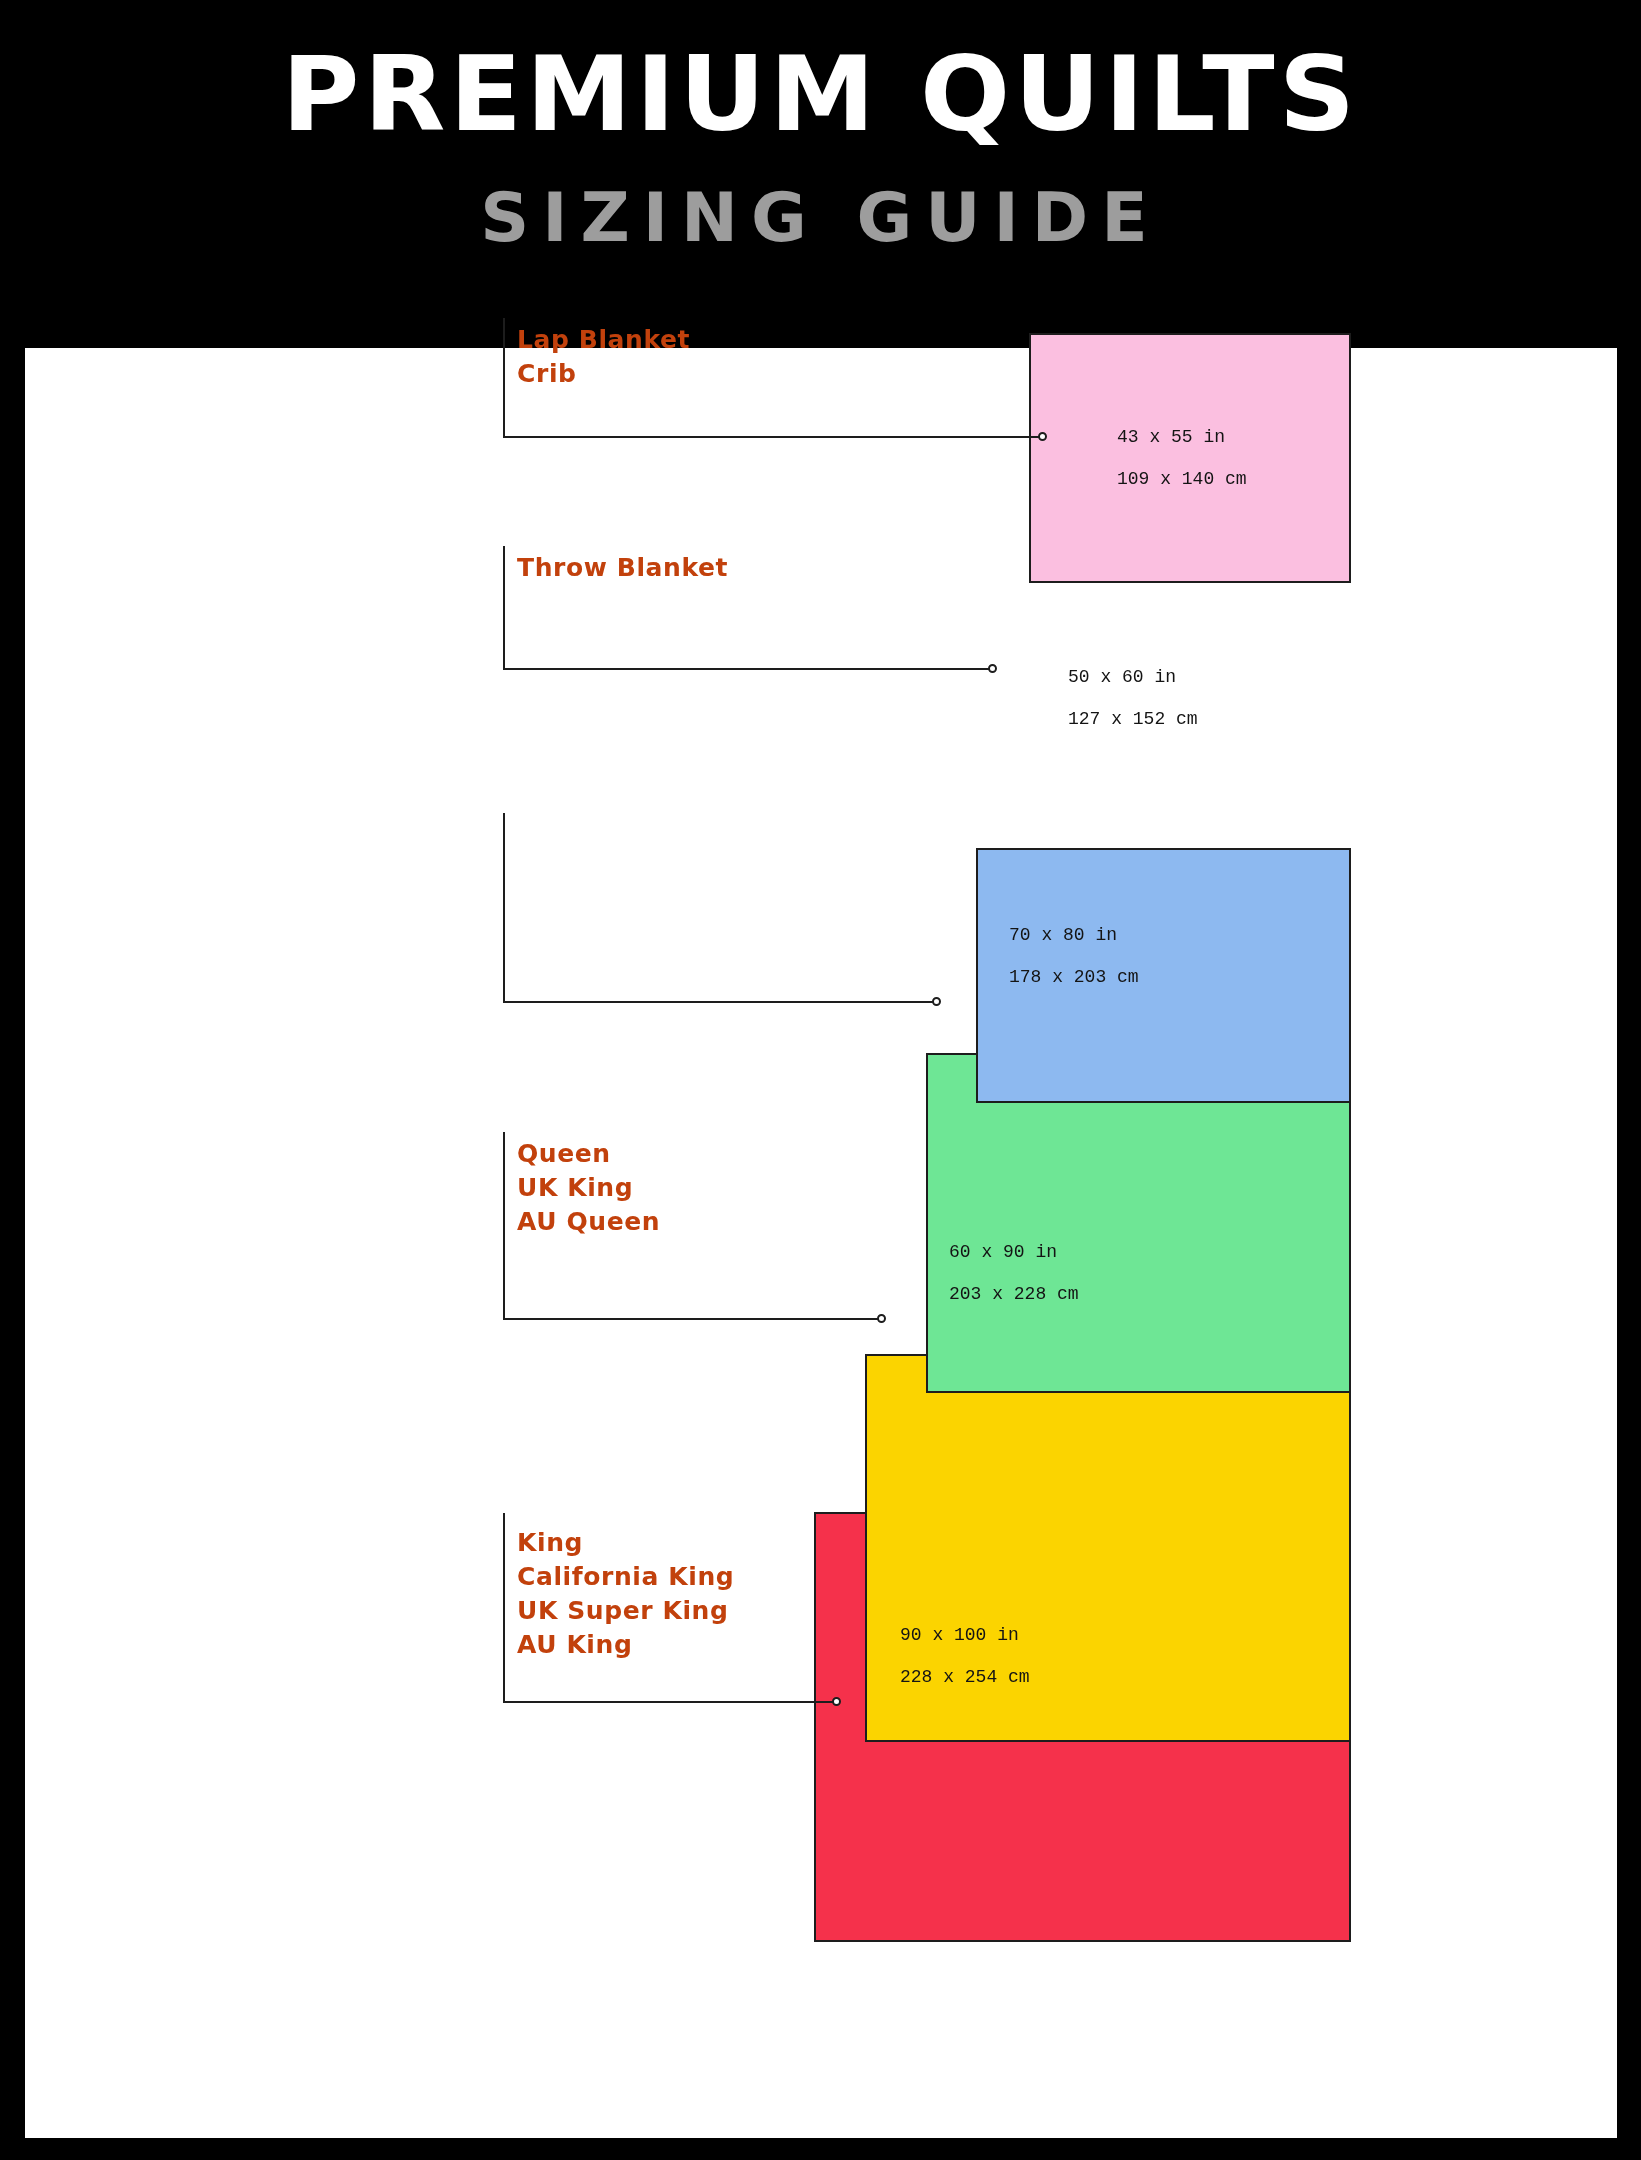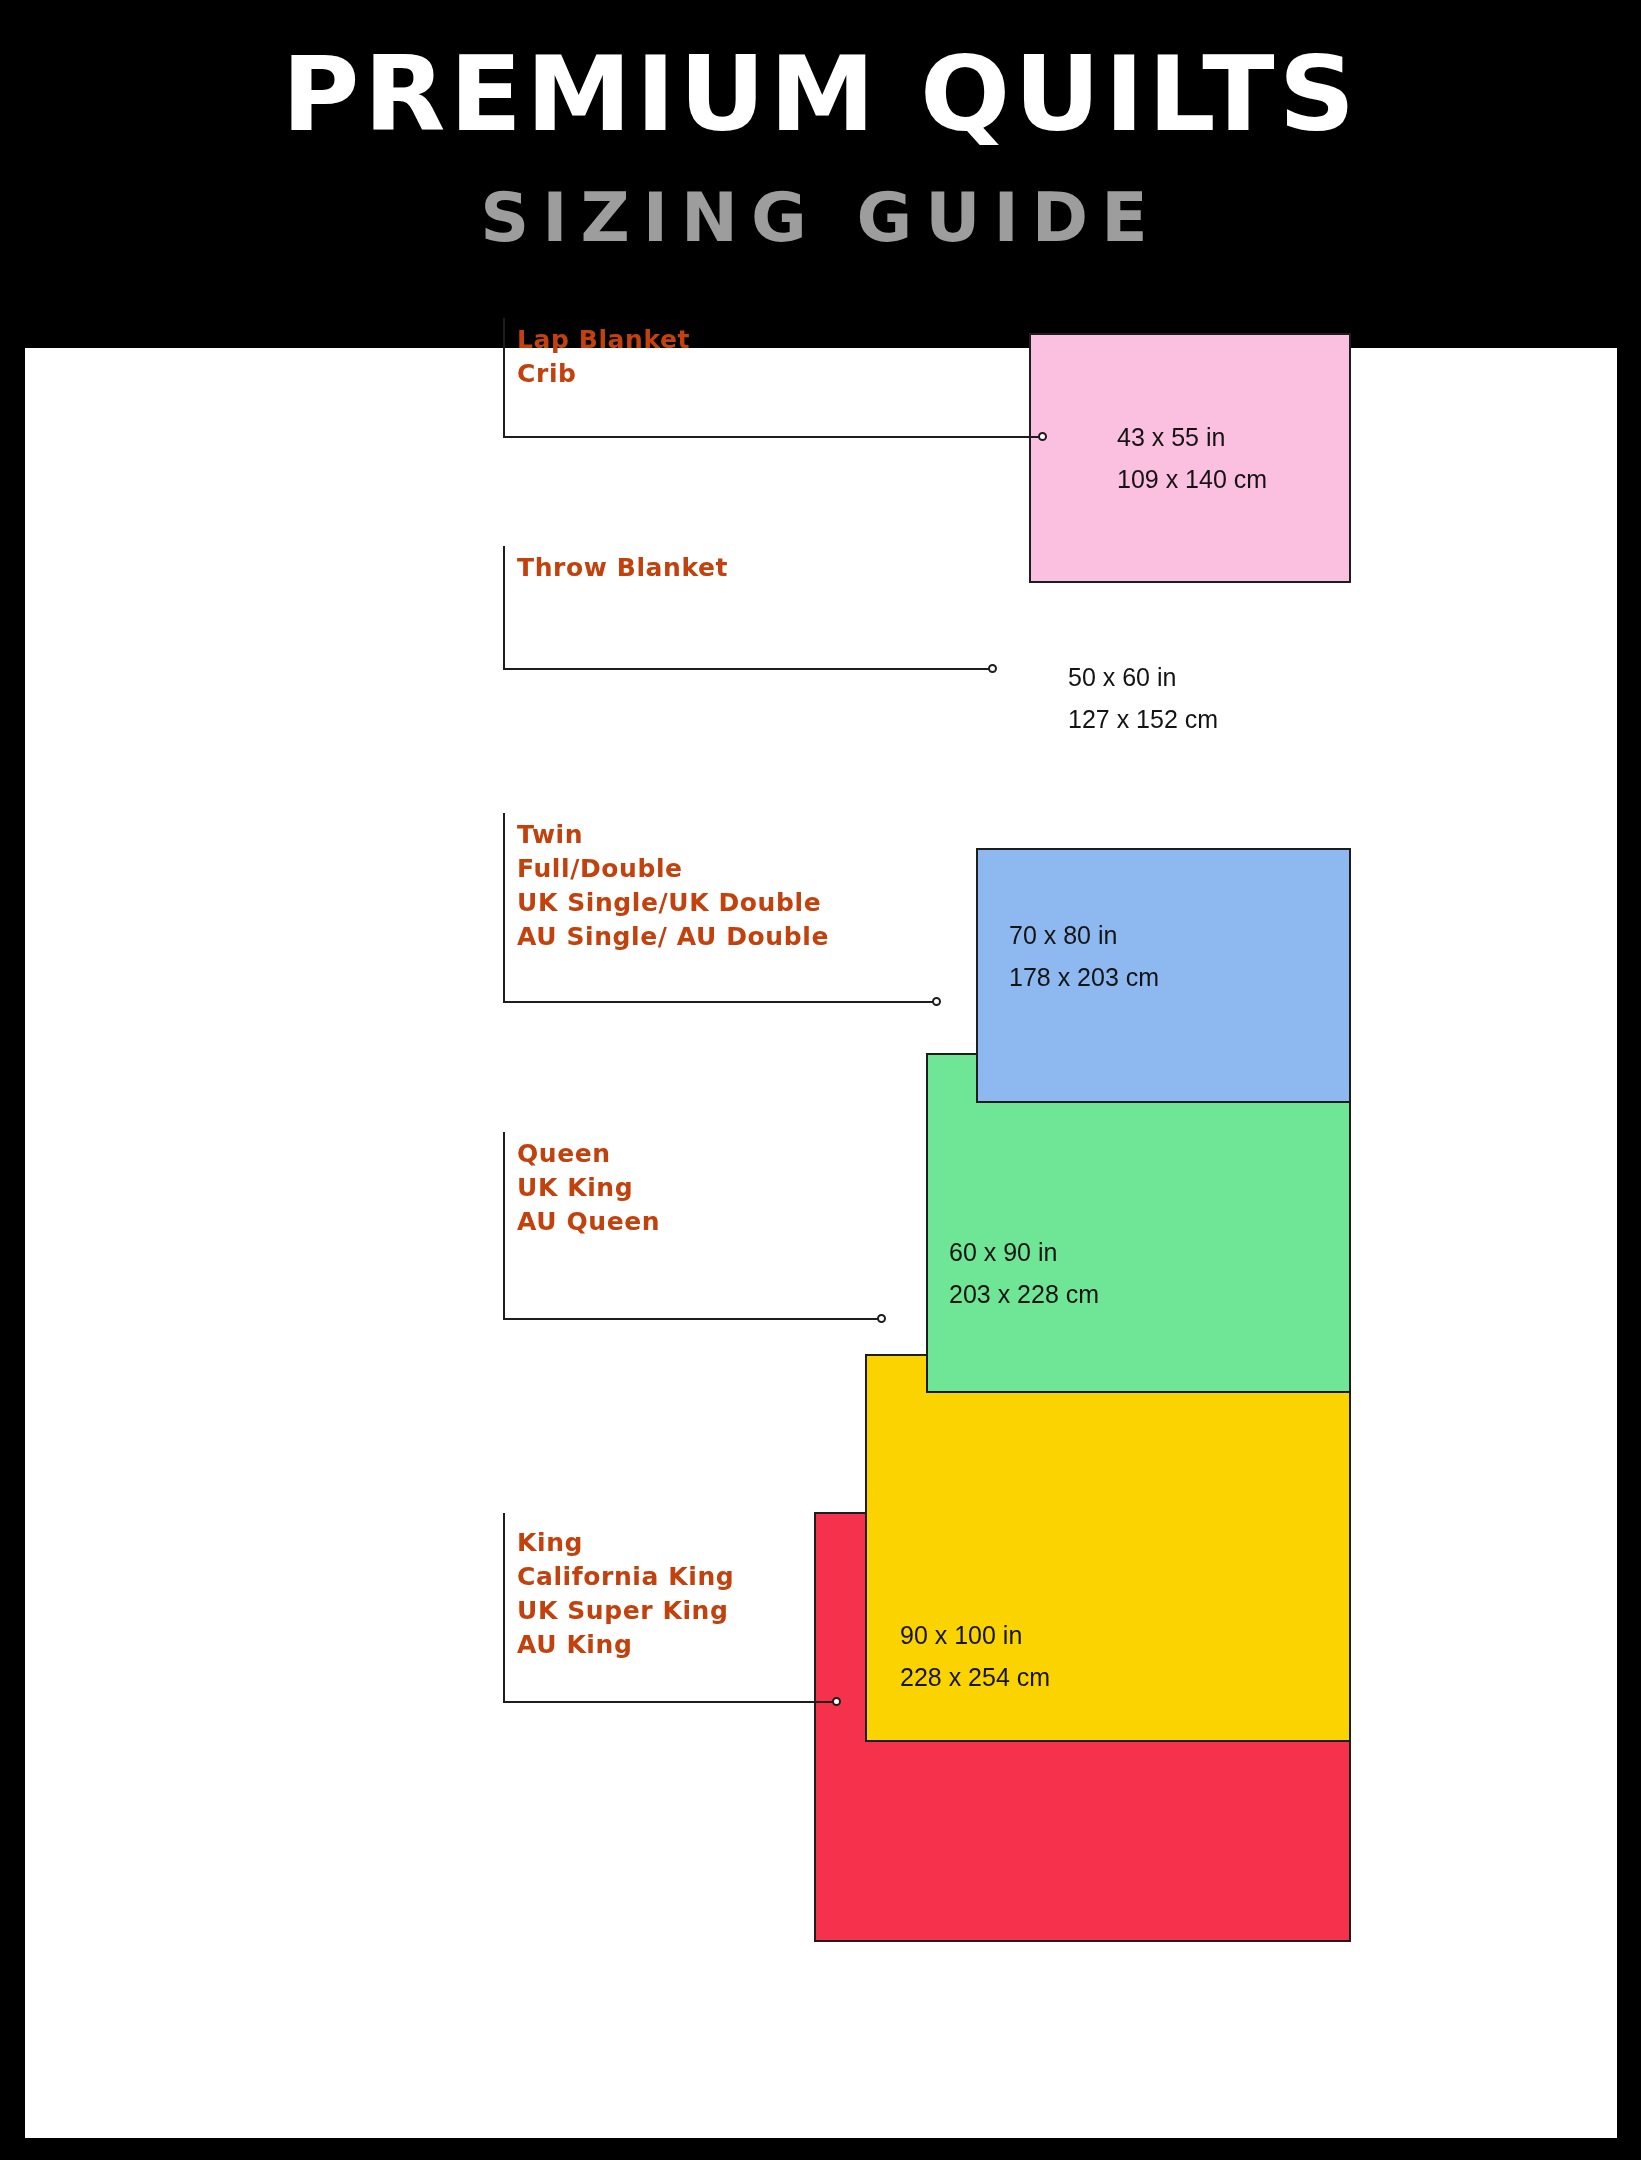--- a/index.html
+++ b/index.html
@@ -111,22 +111,22 @@
     font-size: 25px;
     letter-spacing: 0.6px;
     line-height: 34px;
     white-space: nowrap;
   }
   .cat-labels div { white-space: nowrap; }
 
   .dim-labels {
     position: absolute;
     color: #141414;
-    font-family: Liberation Sans, sans-serif;
-    font-size: 25px;
+    font-family: Liberation Mono, monospace;
+    font-size: 18px;
     line-height: 42px;
     white-space: nowrap;
   }
 </style>
 </head>
 <body>
 
 <div id="page">
 
   <div id="header">
@@ -167,26 +167,20 @@
       <div class="leader" style="left:478px; top:198px; width:500px; height:128px;">
         <div class="vbar" style="height:124px;"></div>
         <div class="hbar" style="top:122px; width:489px;"></div>
         <div class="dot" style="left:485px; top:118px;"></div>
       </div>
       <div class="dim-labels" style="left:1043px; top:308px;">
         <div>50 x 60 in</div>
         <div>127 x 152 cm</div>
       </div>
 
-      <div class="cat-labels" style="left:492px; top:470px;">
-        <div>Twin</div>
-        <div>Full/Double</div>
-        <div>UK Single/UK Double</div>
-        <div>AU Single/ AU Double</div>
-      </div>
       <div class="leader" style="left:478px; top:465px; width:440px; height:195px;">
         <div class="vbar" style="height:190px;"></div>
         <div class="hbar" style="top:188px; width:433px;"></div>
         <div class="dot" style="left:429px; top:184px;"></div>
       </div>
       <div class="dim-labels" style="left:984px; top:566px;">
         <div>70 x 80 in</div>
         <div>178 x 203 cm</div>
       </div>
 

